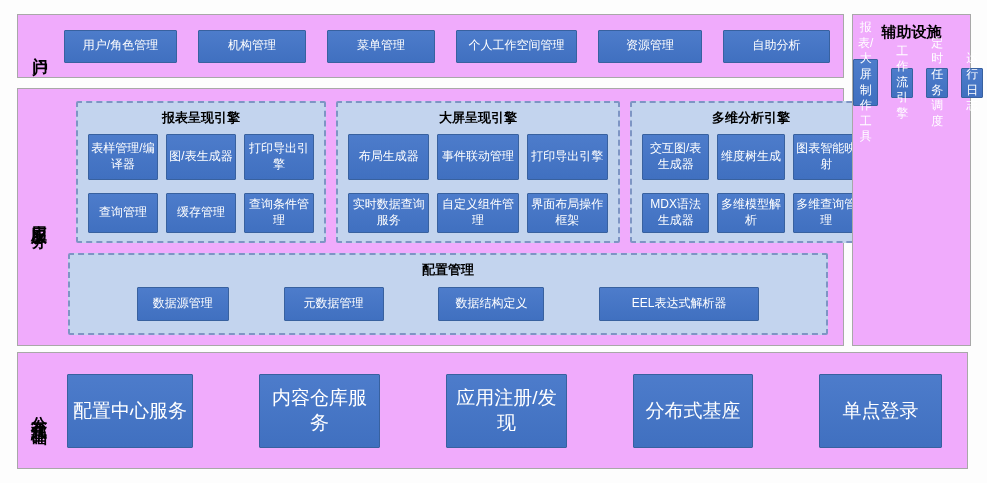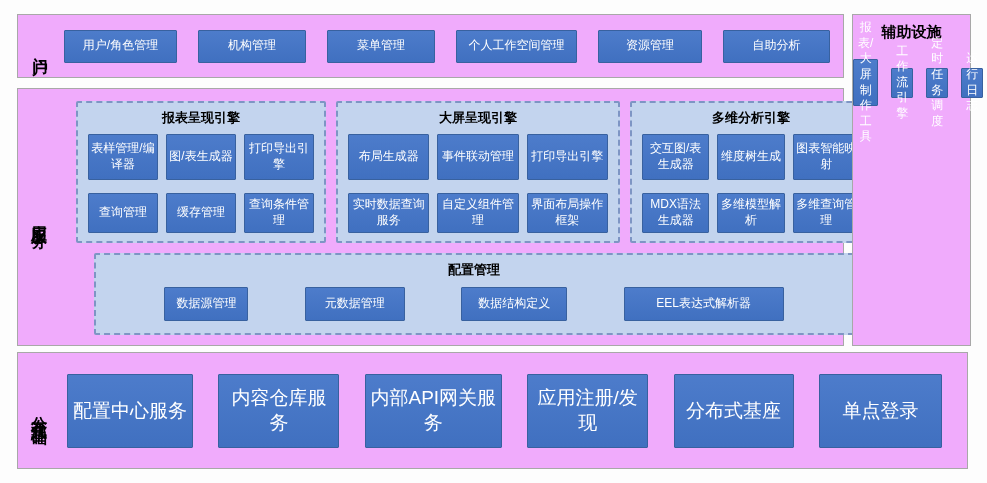--- a/index.html
+++ b/index.html
@@ -73,21 +73,21 @@
     }
     .engine-grid {
       display: grid;
       grid-template-columns: repeat(3, 1fr);
       grid-template-rows: 46px 40px;
       gap: 13px 8px;
     }
     .engine-grid .btn { padding: 2px; }
 
     .config {
-      position: absolute; left: 76px; top: 164px;
+      position: absolute; left: 50px; top: 164px;
       width: 760px; height: 82px; padding: 6px 12px 7px;
     }
     .config-row { display: flex; justify-content: space-evenly; align-items: center; margin-top: 8px; }
     .config-row .btn { height: 34px; }
 
     
     .foundation { left: 17px; top: 352px; width: 951px; height: 117px; }
     .foundation .vlabel { position: absolute; left: 13px; top: 50%; transform: translateY(-50%); }
     .foundation-row {
       position: absolute; left: 49px; right: 25px; top: 21px;
@@ -158,34 +158,33 @@
           <div class="btn">多维模型解析</div>
           <div class="btn">多维查询管理</div>
         </div>
       </div>
 
     </div>
 
     <div class="panel config">
       <div class="panel-title">配置管理</div>
       <div class="config-row">
-        <div class="btn" style="width:84px">数据源管理</div>
+        <div class="btn" style="width:92px">数据源管理</div>
         <div class="btn" style="width:100px">元数据管理</div>
         <div class="btn" style="width:106px">数据结构定义</div>
         <div class="btn" style="width:160px">EEL表达式解析器</div>
       </div>
     </div>
   </section>
 
   <section class="box foundation">
     <div class="vlabel">分布式基础</div>
     <div class="foundation-row">
       <div class="btn" style="width:126px">配置中心服务</div>
       <div class="btn" style="width:121px">内容仓库服务</div>
-      <div class="btn" style="width:137px">内部API网关服务</div>
       <div class="btn" style="width:121px">应用注册/发现</div>
       <div class="btn" style="width:120px">分布式基座</div>
       <div class="btn" style="width:123px">单点登录</div>
     </div>
   </section>
 
   <section class="box aux">
     <div class="aux-title">辅助设施</div>
     <div class="aux-list">
       <div class="btn aux-btn tall">报表/大屏制作工具</div>

